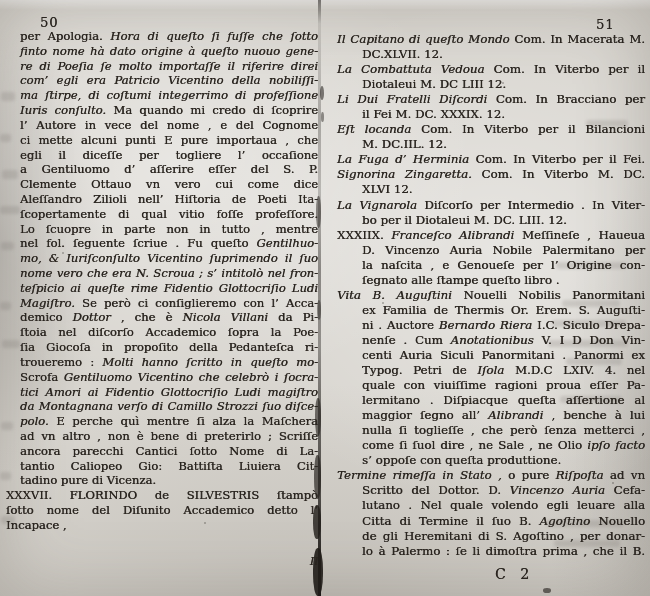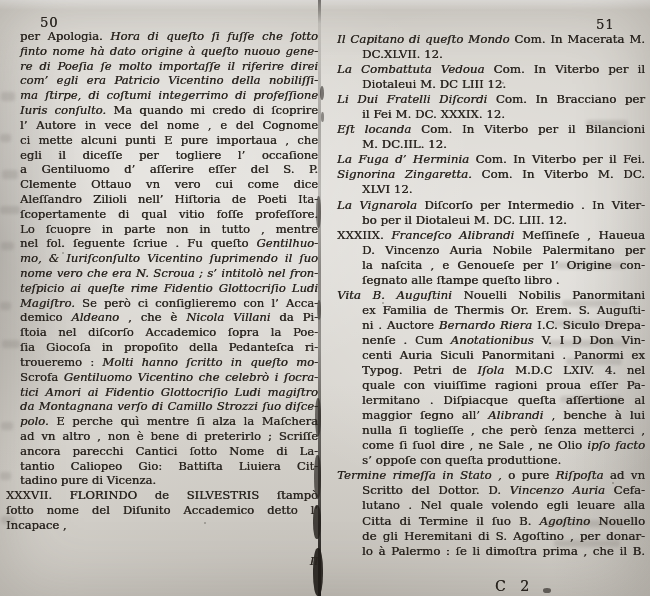--- a/index.html
+++ b/index.html
@@ -36,21 +36,21 @@
       rgba(30,27,24,0.55) 0%, rgba(30,27,24,0.10) 4%,
       rgba(30,27,24,0.18) 12%, rgba(30,27,24,0.30) 20%,
       rgba(30,27,24,0.22) 32%, rgba(30,27,24,0.45) 45%,
       rgba(30,27,24,0.40) 58%, rgba(30,27,24,0.60) 70%,
       rgba(30,27,24,0.70) 82%, rgba(30,27,24,0.92) 94%, rgba(20,18,16,0.95) 100%);
   }
   .blot{position:absolute; background:#211d19; border-radius:46%; filter:blur(0.6px);}
   .ghost{position:absolute; background:rgba(108,104,98,0.20); border-radius:3px; filter:blur(1.4px);}
   .speck{position:absolute; width:2px; height:2px; background:rgba(40,36,32,0.35); border-radius:50%;}
   .footer{position:absolute; left:337px; top:561px; width:308px; height:22px;}
-  .sig{position:absolute; left:158px; top:17px; font-size:14px; letter-spacing:5px; text-shadow:0.35px 0 0 rgba(41,36,31,0.85);}
+  .sig{position:absolute; left:158px; top:5px; font-size:14px; letter-spacing:5px; text-shadow:0.35px 0 0 rgba(41,36,31,0.85);}
   .fcw{position:absolute; right:28px; top:0; font-size:12.5px; font-style:italic; text-shadow:0.3px 0 0 rgba(41,36,31,0.8);margin-top:48px;}
 </style>
 </head>
 <body>
 
 <div class="scan">
 
   <div class="pagenum pn-left">50</div>
   <div class="pagenum pn-right">51</div>
 
@@ -109,21 +109,21 @@
       <div class="line"><span class="r">a Gentiluomo d’ aſſerire eſſer del S. P.</span></div>
       <div class="line"><span class="r">Clemente Ottauo vn vero cui come dice</span></div>
       <div class="line"><span class="r">Aleſſandro Zilioli nell’ Hiſtoria de Poeti Ita-</span></div>
       <div class="line"><span class="r">ſcopertamente di qual vitio foſſe profeſſore.</span></div>
       <div class="line"><span class="r">Lo ſcuopre in parte non in tutto , mentre</span></div>
       <div class="line"><span class="r">nel fol. ſeguente ſcriue . Fu queſto </span><span class="i">Gentilhuo-</span></div>
       <div class="line"><span class="i">mo, &amp; Iuriſconſulto Vicentino ſuprimendo il ſuo</span></div>
       <div class="line"><span class="i">nome vero che era N. Scroua ; s’ intitolò nel fron-</span></div>
       <div class="line"><span class="i">teſpicio ai queſte rime Fidentio Glottocriſio Ludi</span></div>
       <div class="line"><span class="i">Magiſtro. </span><span class="r">Se però ci conſiglieremo con l’ Acca-</span></div>
-      <div class="line"><span class="r">demico </span><span class="i">Aldeano</span><span class="r"> , che è </span><span class="i">Nicola Villani</span><span class="r"> da Pi-</span></div>
+      <div class="line"><span class="r">demico </span><span class="i">Dottor</span><span class="r"> , che è </span><span class="i">Nicola Villani</span><span class="r"> da Pi-</span></div>
       <div class="line"><span class="r">ſtoia nel diſcorſo Accademico ſopra la Poe-</span></div>
       <div class="line"><span class="r">ſia Giocoſa in propoſito della Pedanteſca ri-</span></div>
       <div class="line"><span class="r">troueremo : </span><span class="i">Molti hanno ſcritto in queſto mo-</span></div>
       <div class="line"><span class="r">Scrofa </span><span class="i">Gentiluomo Vicentino che celebrò i ſocra-</span></div>
       <div class="line"><span class="i">tici Amori ai Fidentio Glottocriſio Ludi magiſtro</span></div>
       <div class="line"><span class="i">da Montagnana verſo di Camillo Strozzi ſuo diſce-</span></div>
       <div class="line"><span class="i">polo. </span><span class="r">E perche quì mentre ſi alza la Maſchera</span></div>
       <div class="line"><span class="r">ad vn altro , non è bene di preterirlo ; Scriſſe</span></div>
       <div class="line"><span class="r">ancora parecchi Cantici ſotto Nome di La-</span></div>
       <div class="line"><span class="r">tantio Caliopeo Gio: Battiſta Liuiera Cit-</span></div>

